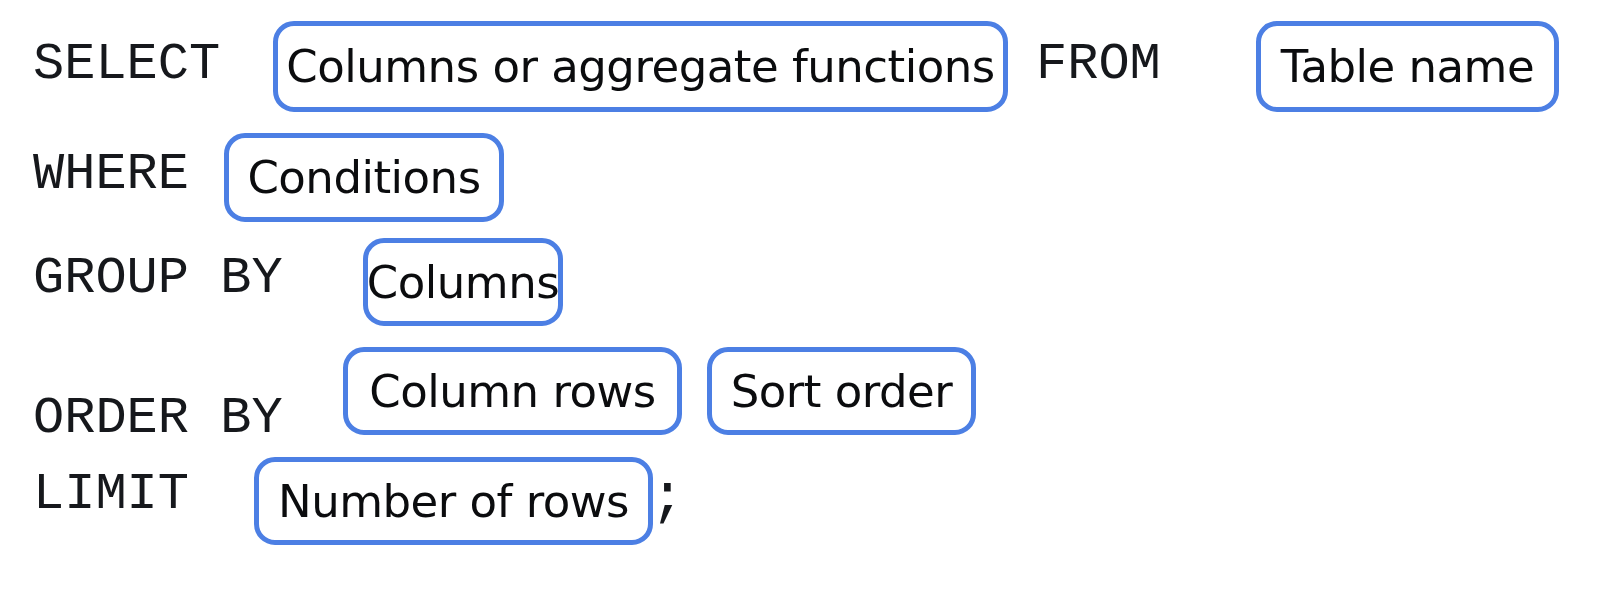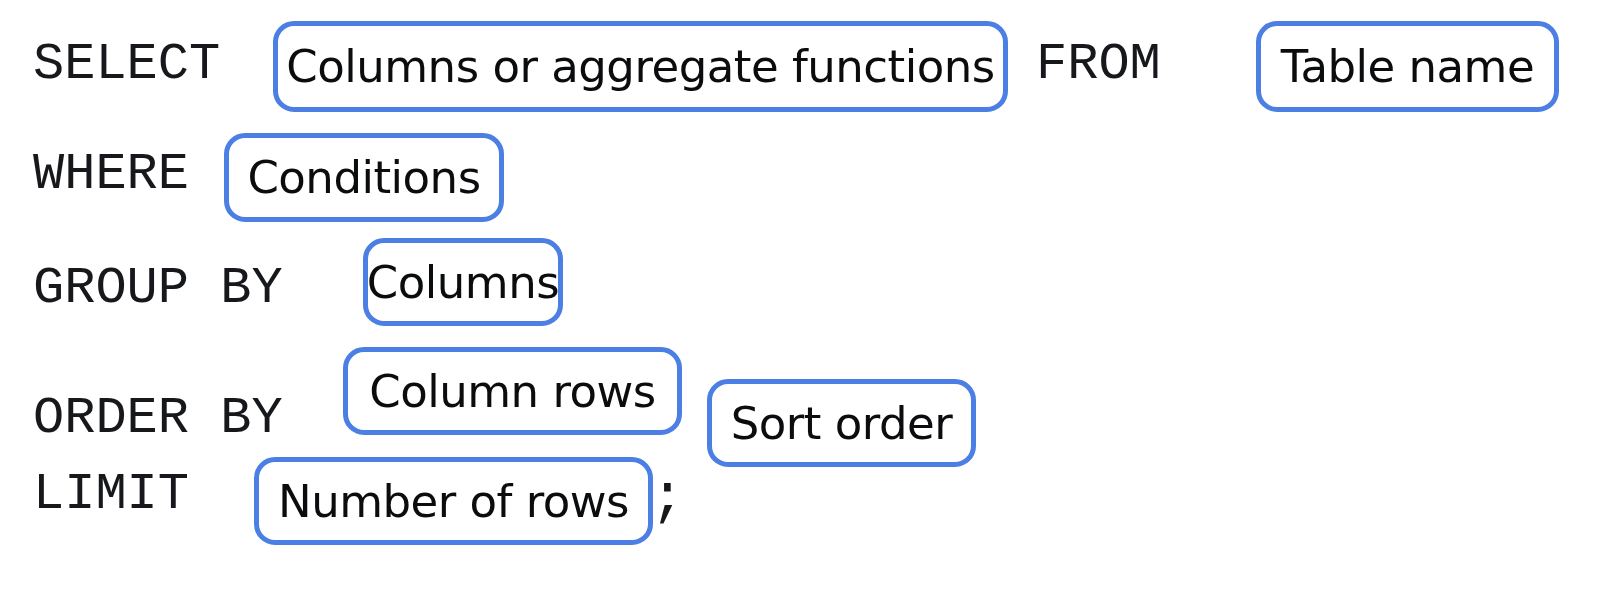--- a/index.html
+++ b/index.html
@@ -76,33 +76,33 @@
   <div class="slot" style="left:1227px; top:21px; width:303px; height:91px;margin-left:29px;">
     <span class="slot-label">Table name</span>
   </div>
 
   <div class="kw" style="left:33px; top:149px;">WHERE</div>
 
   <div class="slot" style="left:224px; top:133px; width:280px; height:89px;">
     <span class="slot-label">Conditions</span>
   </div>
 
-  <div class="kw" style="left:33px; top:253px;margin-top:10px;">GROUP BY</div>
+  <div class="kw" style="left:33px; top:253px;">GROUP BY</div>
 
   <div class="slot" style="left:363px; top:238px; width:200px; height:88px;">
     <span class="slot-label">Columns</span>
   </div>
 
   <div class="kw" style="left:33px; top:361px;margin-top:32px;">ORDER BY</div>
 
   <div class="slot" style="left:343px; top:347px; width:339px; height:88px;">
     <span class="slot-label">Column rows</span>
   </div>
 
-  <div class="slot" style="left:707px; top:347px; width:269px; height:88px;margin-top:32px;">
+  <div class="slot" style="left:707px; top:347px; width:269px; height:88px;">
     <span class="slot-label">Sort order</span>
   </div>
 
   <div class="kw" style="left:33px; top:469px;">LIMIT</div>
 
   <div class="slot" style="left:238px; top:457px; width:399px; height:88px;margin-left:16px;">
     <span class="slot-label">Number of rows</span>
   </div>
 
   <div class="term" style="left:650px; top:469px;">;</div>

